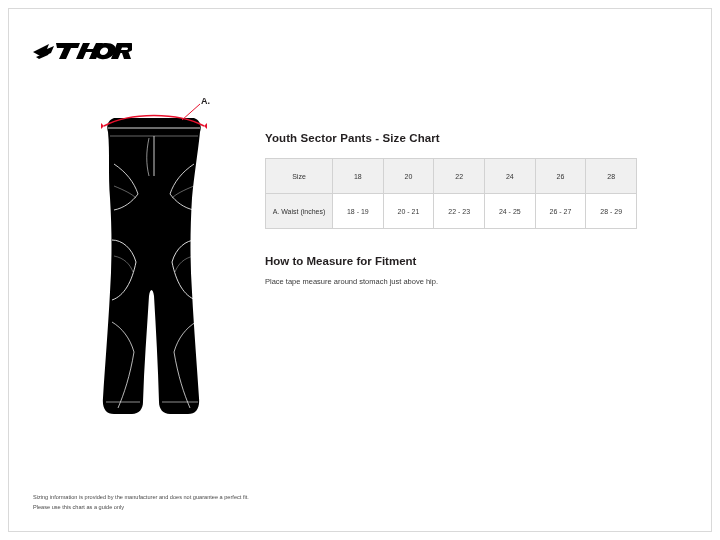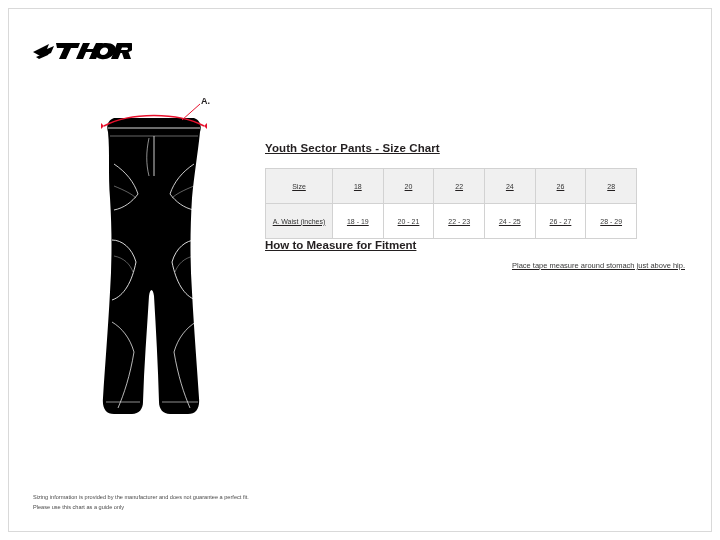--- a/index.html
+++ b/index.html
@@ -48,23 +48,22 @@
     top: 90px;
     width: 170px;
     height: 340px;
   }
   .garment svg { display: block; }
 
   
   .content {
     position: absolute;
     left: 265px;
-    top: 142px;
+    top: 132px;
     width: 420px;
-    text-decoration: underline;
   }
   .chart-title {
     font-size: 11.5px;
     font-weight: bold;
     color: #231f20;
     margin: 0 0 14px 0;
     letter-spacing: 0.1px;
   }
   table.size-chart {
     border-collapse: collapse;
@@ -91,20 +90,21 @@
     background: #f0f0f0;
     font-size: 7px;
     color: #333333;
     width: 62px;
   }
   table.size-chart tr.head td.rowlabel {
     background: #f0f0f0;
   }
 
   .howto {
+    margin-top: 26px;
   }
   .howto h2 {
     font-size: 11.5px;
     font-weight: bold;
     margin: 0 0 9px 0;
     color: #231f20;
   }
   .measure-row {
     margin-bottom: 3px;
   }
@@ -115,21 +115,20 @@
   }
   .measure-name {
     font-size: 7.5px;
     font-weight: bold;
     color: #231f20;
   }
   .measure-desc {
     font-size: 7.5px;
     color: #3a3a3a;
     line-height: 1.5;
-    text-align: right;
   }
 
   
   .footer {
     position: absolute;
     left: 33px;
     bottom: 28px;
     font-size: 5.6px;
     color: #4a4a4a;
     line-height: 1.8;

